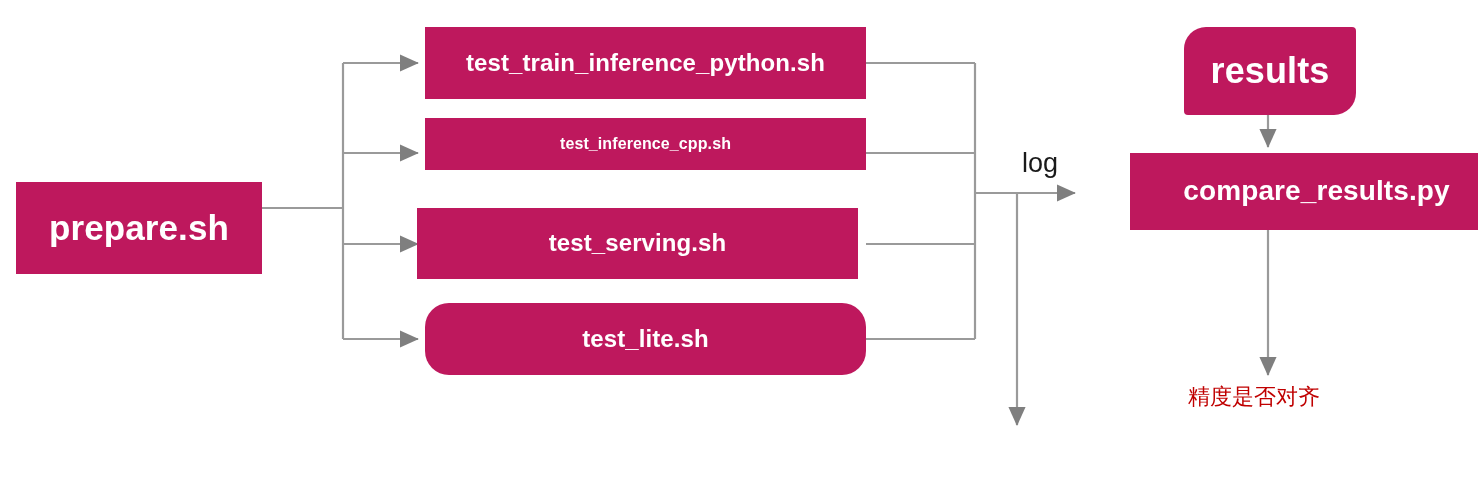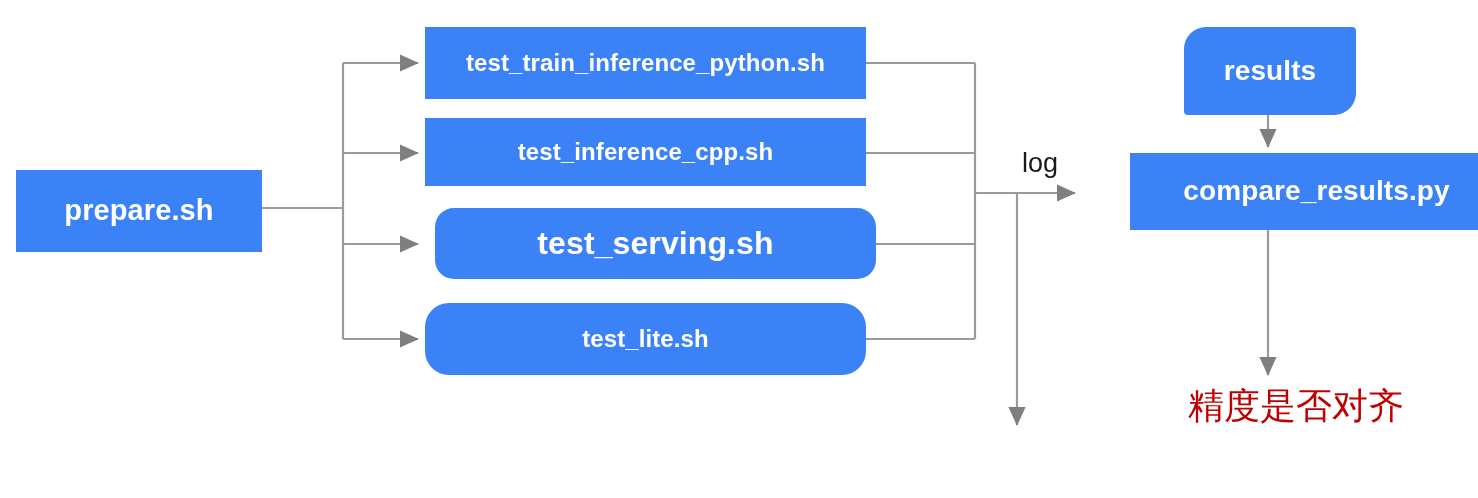--- a/index.html
+++ b/index.html
@@ -20,83 +20,82 @@
   #connector-layer {
     position: absolute;
     left: 0;
     top: 0;
     width: 1478px;
     height: 498px;
     pointer-events: none;
   }
   .node {
     position: absolute;
-    background: #3b82f6;
+    background: #be185d;
     color: #ffffff;
     display: flex;
     align-items: center;
     justify-content: center;
     text-align: center;
     font-weight: bold;
     letter-spacing: 0.1px;
     box-sizing: border-box;
     line-height: 1.1;
   }
   .node-label {
     display: block;
     padding: 0 6px;
     white-space: nowrap;
   }
   
   #node-prepare {
-    left: 16px; top: 170px; width: 246px; height: 82px;
-    font-size: 29px;
+    left: 16px; top: 182px; width: 246px; height: 92px;
+    font-size: 35px;
   }
   #node-train-inference-python {
     left: 425px; top: 27px; width: 441px; height: 72px;
     font-size: 24px;
   }
   #node-inference-cpp {
-    left: 425px; top: 118px; width: 441px; height: 68px;
-    font-size: 24px;
+    left: 425px; top: 118px; width: 441px; height: 52px;
+    font-size: 16px;
   }
   #node-serving {
-    left: 435px; top: 208px; width: 441px; height: 71px;
-    font-size: 32px;
-    border-radius: 19px;
+    left: 417px; top: 208px; width: 441px; height: 71px;
+    font-size: 24px;
   }
   #node-lite {
     left: 425px; top: 303px; width: 441px; height: 72px;
     font-size: 24px;
     border-radius: 24px;
   }
   #node-results {
     left: 1184px; top: 27px; width: 172px; height: 88px;
-    font-size: 28px;
+    font-size: 36px;
     border-radius: 22px 4px 22px 4px;
   }
   #node-compare-results {
     left: 1082px; top: 153px; width: 373px; height: 77px;
     font-size: 28px;
     margin-left: 48px;
   }
   .edge-label {
     position: absolute;
     font-size: 27px;
     color: #1a1a1a;
     font-weight: normal;
     white-space: nowrap;
   }
   #edge-label-log {
     left: 1022px; top: 148px;
   }
   .annotation {
     position: absolute;
     color: #C00000;
-    font-size: 36px;
+    font-size: 22px;
     font-weight: normal;
     white-space: nowrap;
     font-family: "DejaVu Sans", "Liberation Sans", sans-serif;
     text-align: right;
   }
   #annotation-function-support {
     left: 913px; top: 444px;
   }
   #annotation-precision-align {
     left: 1188px; top: 382px;

